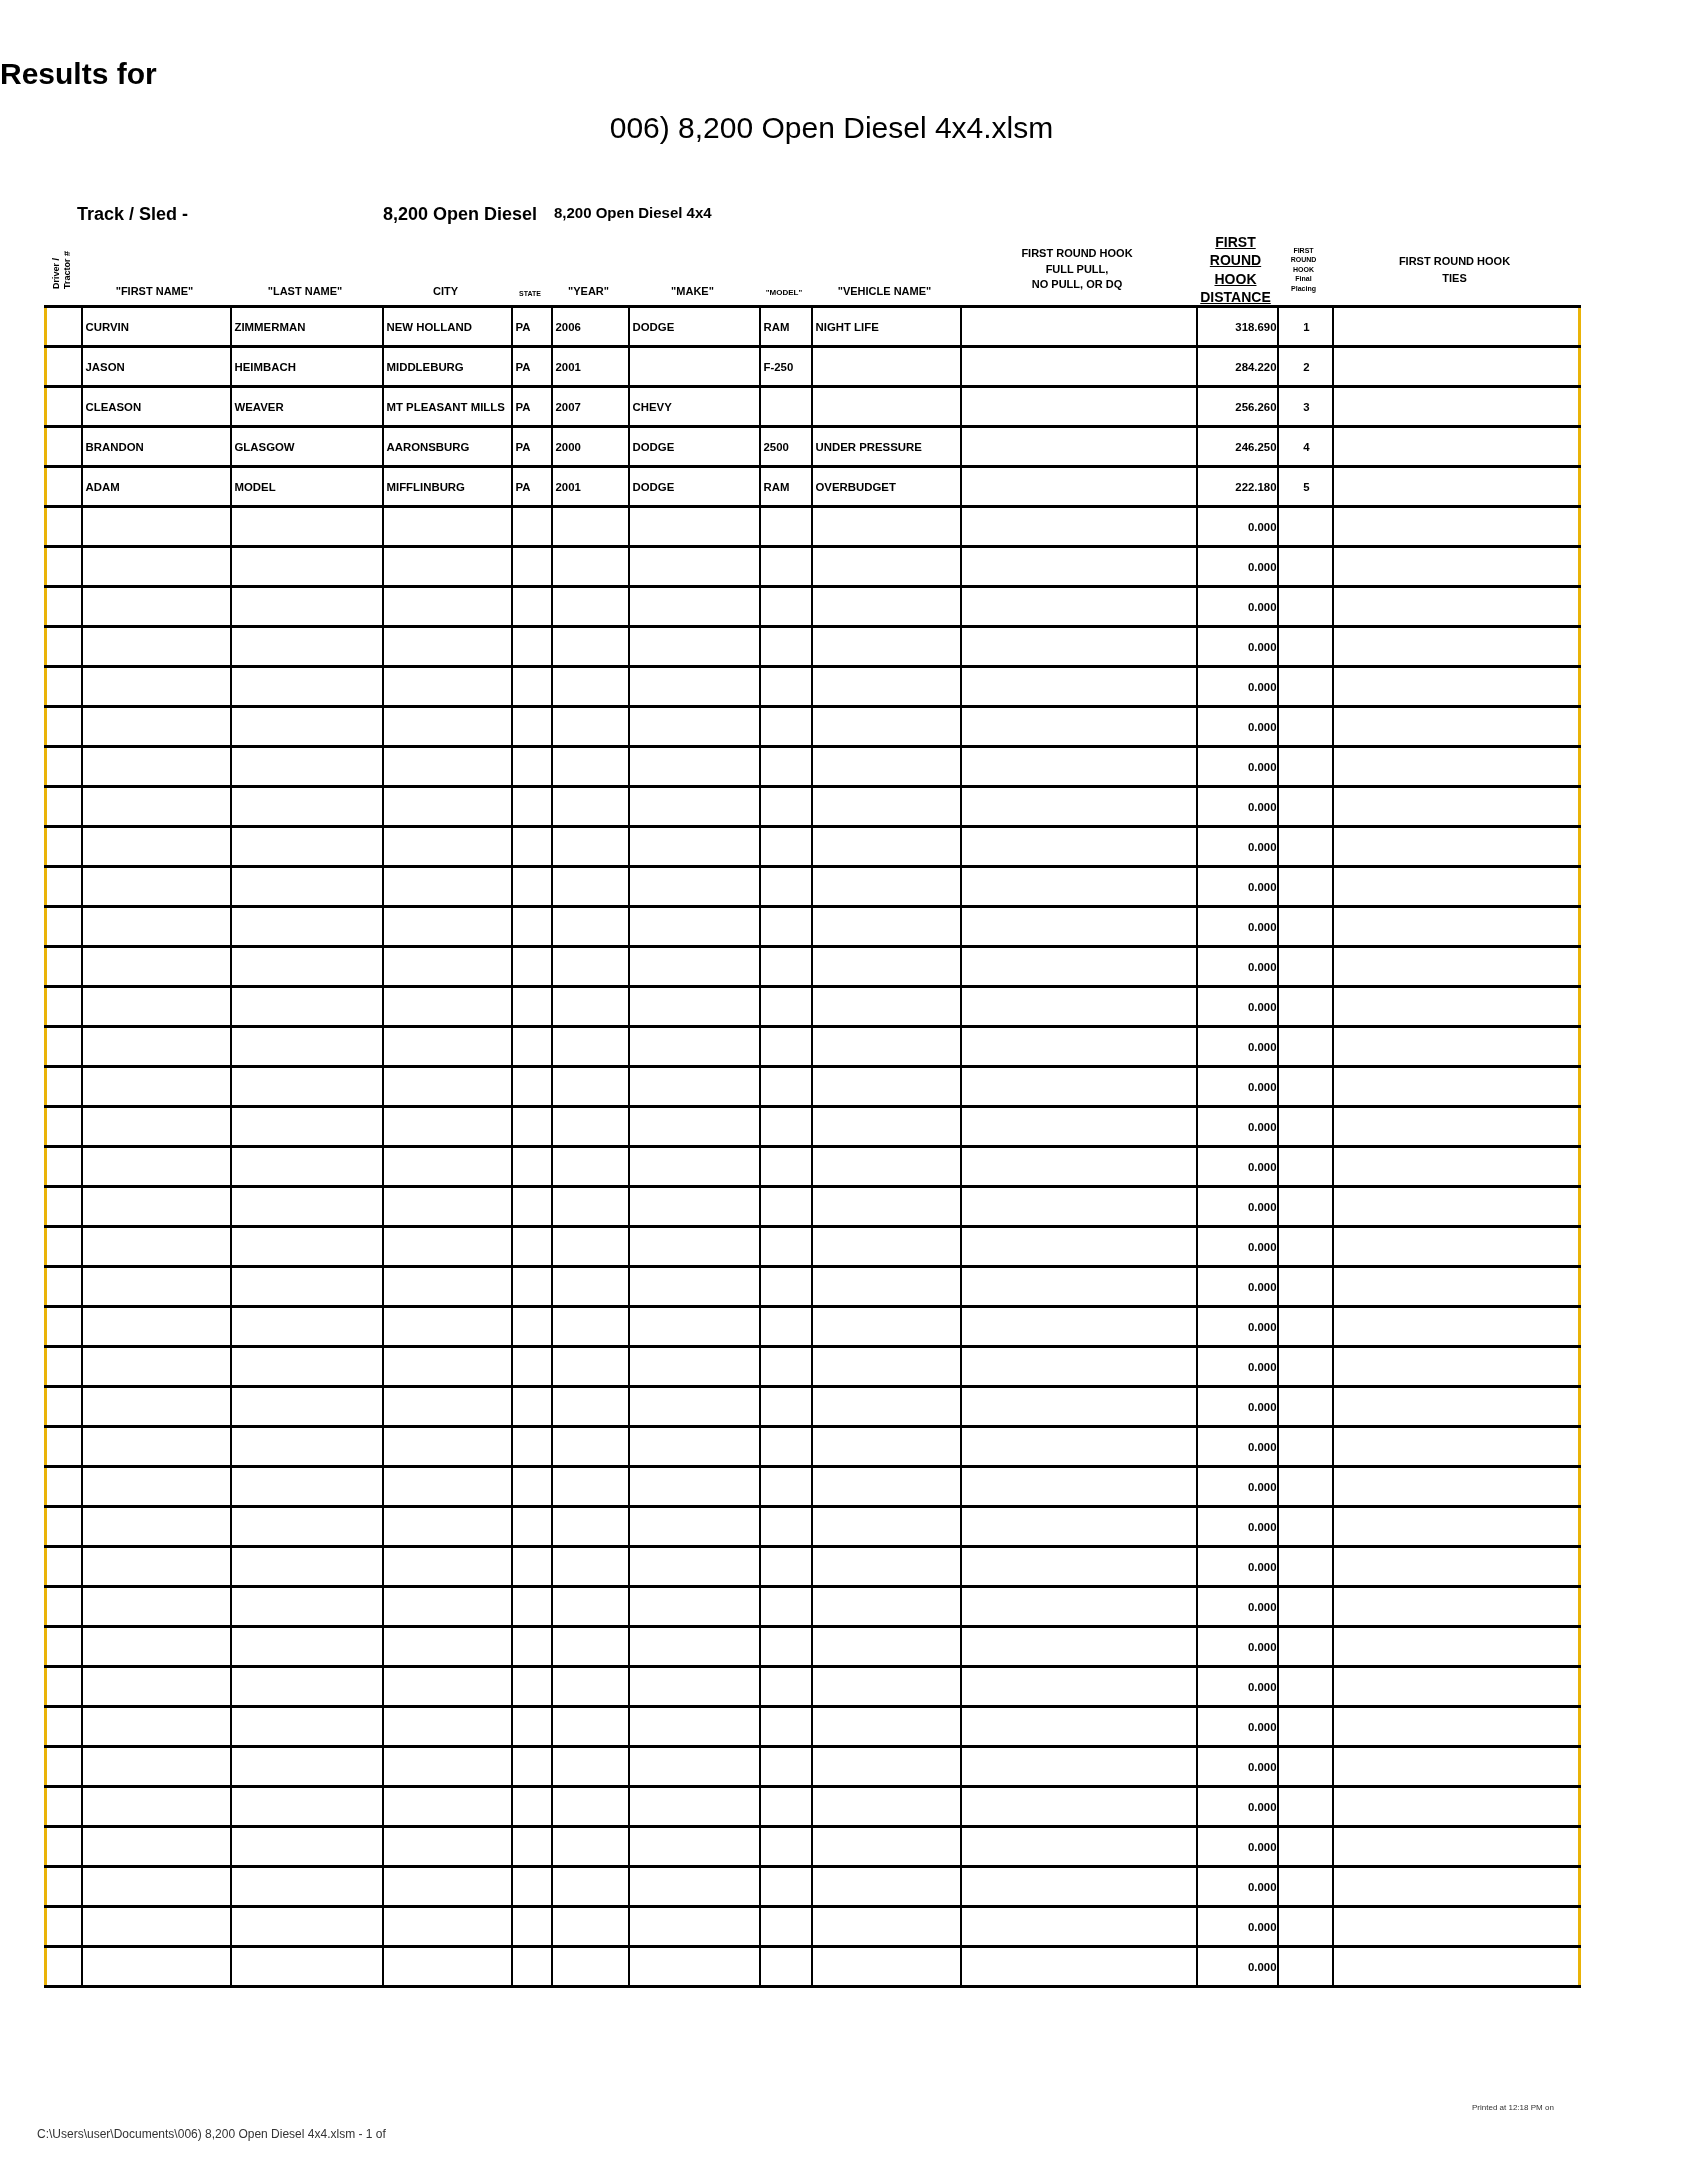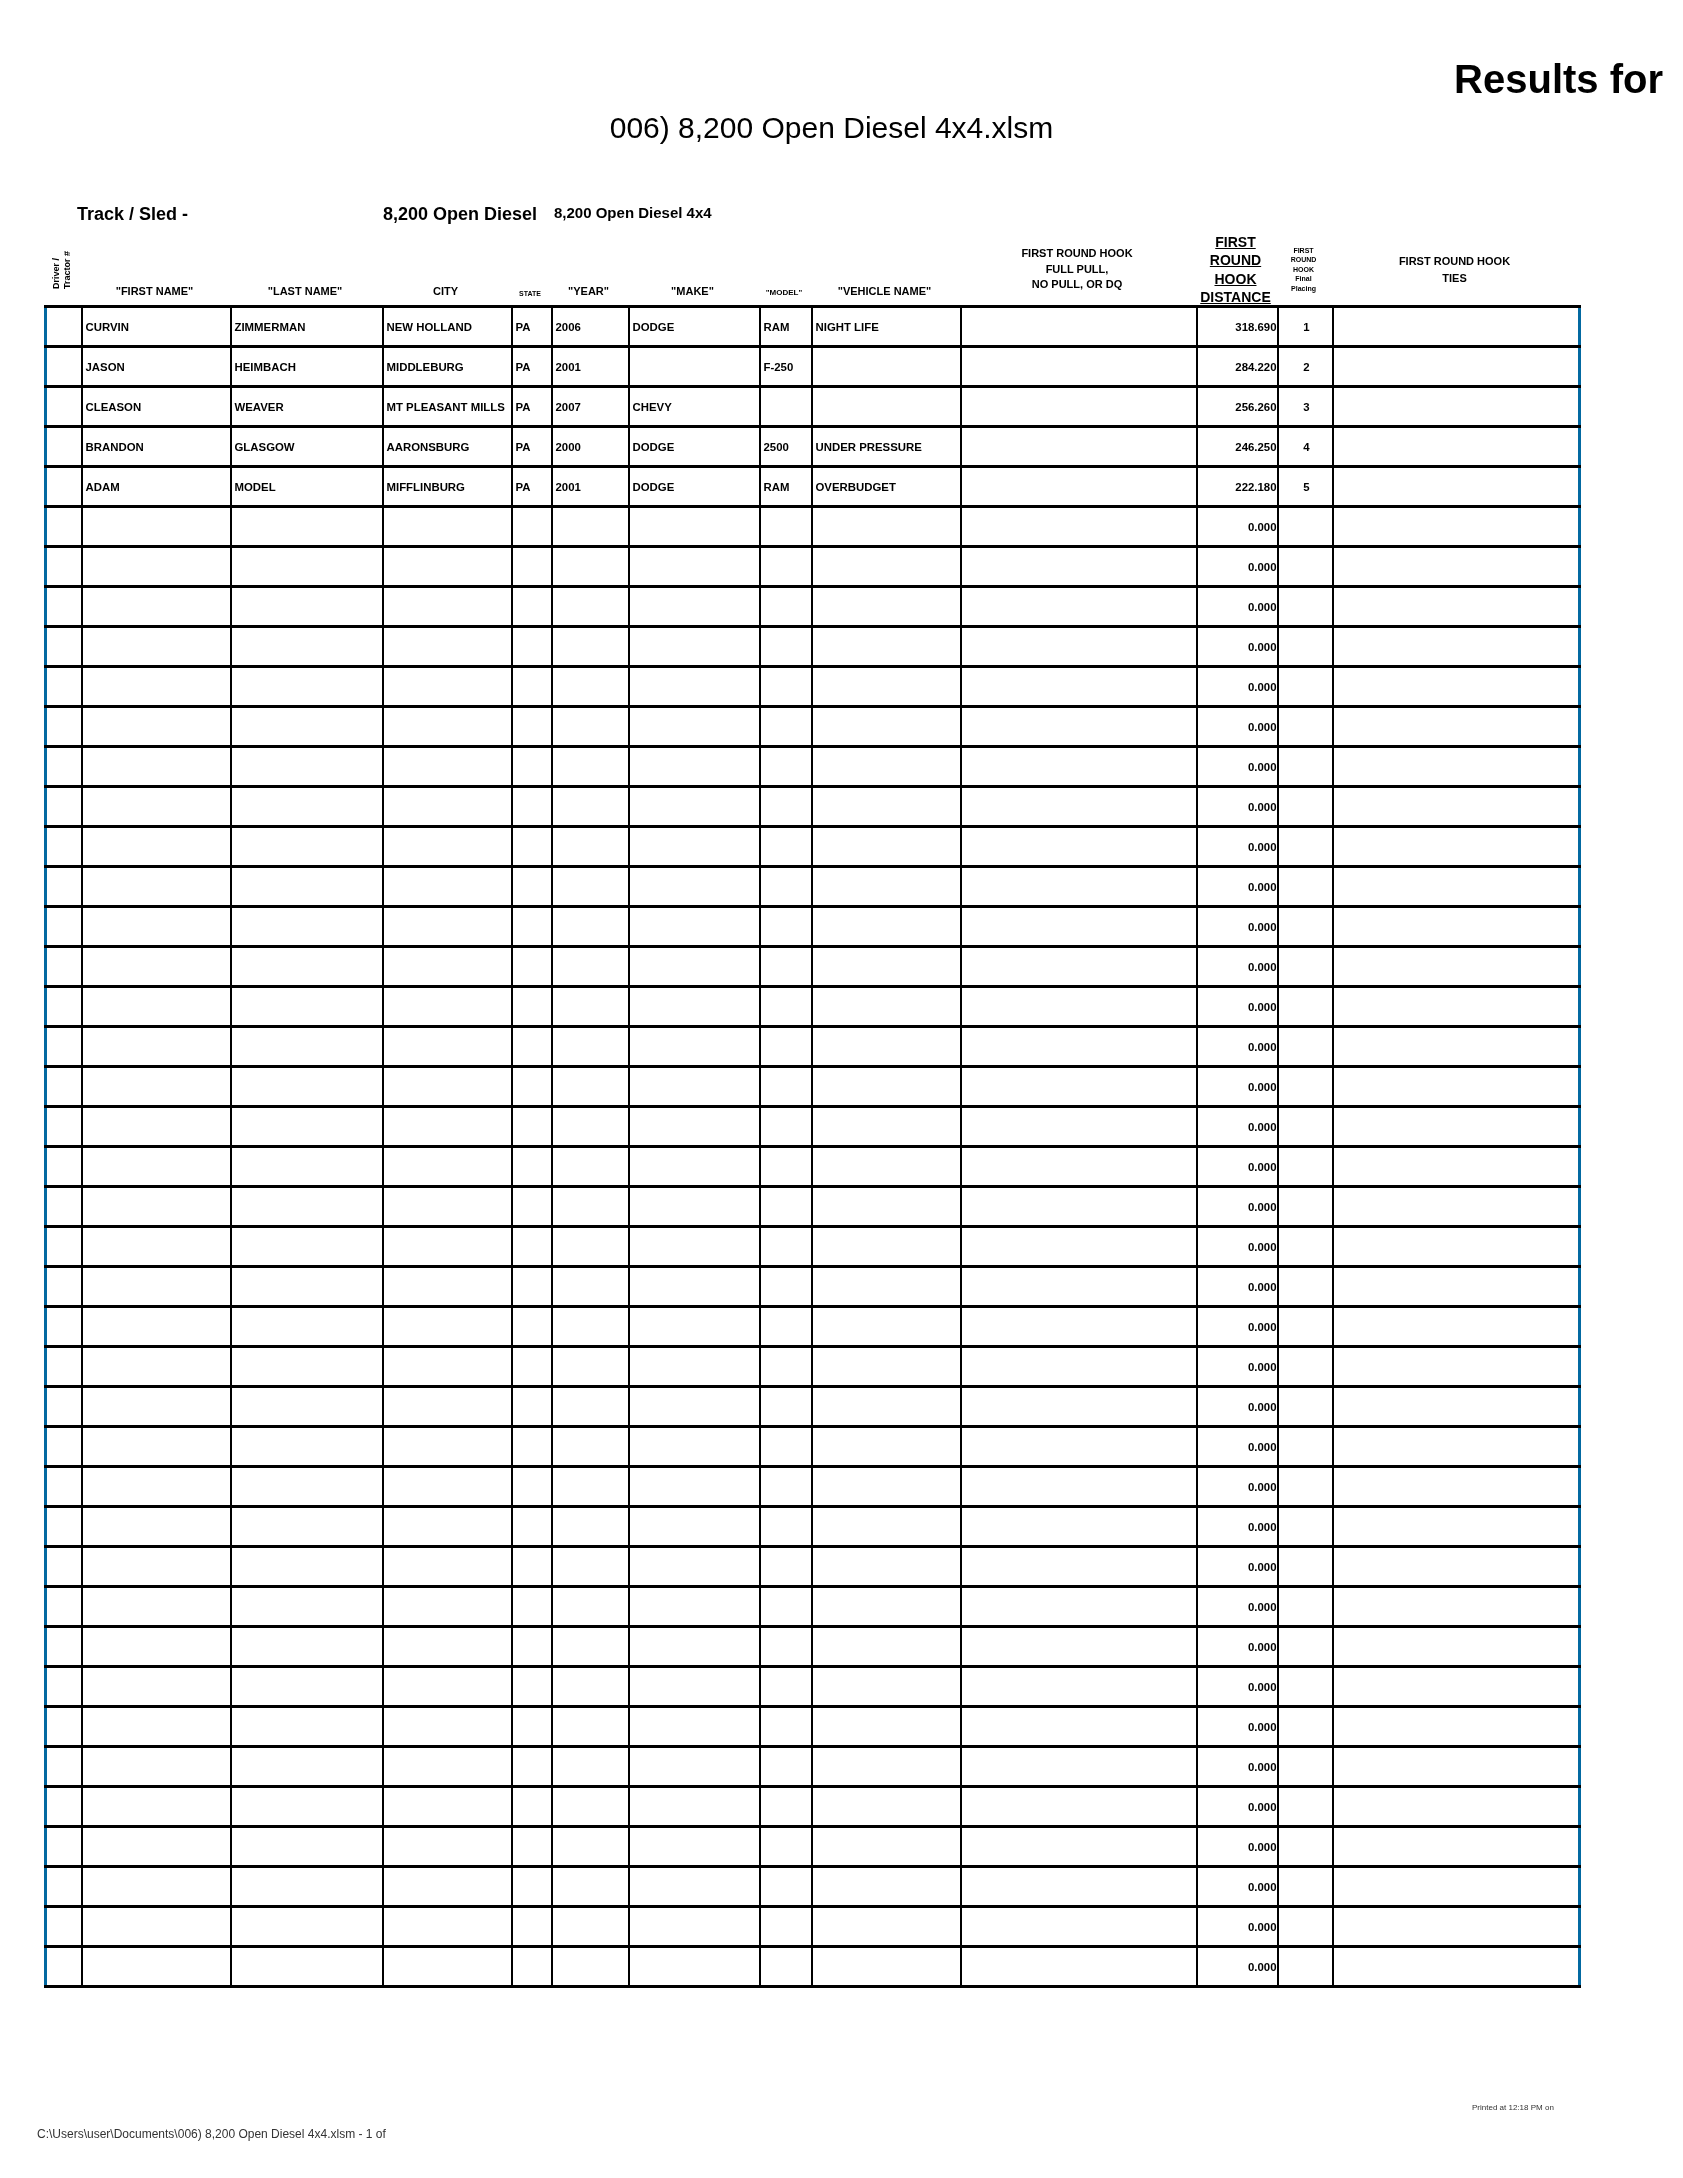--- a/index.html
+++ b/index.html
@@ -1,22 +1,22 @@
 <!DOCTYPE html>
 <html><head>
 <meta charset="utf-8">
 <style>
   html,body{margin:0;padding:0;}
   body{
     width:1683px;height:2178px;position:relative;background:#ffffff;
     font-family:"Liberation Sans",sans-serif;color:#000;
   }
   
-  .title-line1{position:absolute;top:57px;left:0;width:1663px;text-align:right;
-    font-size:40px;font-weight:700;}
+  .title-line1{position:absolute;top:57px;left:0;width:1663px;text-align:left;
+    font-size:30px;font-weight:700;}
   .title-line2{position:absolute;top:111px;left:0;width:1663px;text-align:center;
     font-size:30px;font-weight:400;}
   
   .ts-label{position:absolute;left:77px;top:204px;font-size:18px;font-weight:700;}
   .ts-val1{position:absolute;left:383px;top:204px;width:166px;overflow:hidden;
     white-space:nowrap;font-size:18px;font-weight:700;}
   .ts-val2{position:absolute;left:554px;top:204px;width:202px;overflow:hidden;
     white-space:nowrap;font-size:15px;font-weight:700;}
   
   .header-row{position:absolute;left:44px;top:234px;width:1534px;height:71px;
@@ -34,21 +34,21 @@
   .h-dist{align-self:center;font-size:14px;line-height:1.3;padding-bottom:0;text-decoration:underline;}
   .h-plc{align-self:center;font-size:7px;line-height:1.35;padding-bottom:0;}
   .h-ties{align-self:center;line-height:1.5;padding-bottom:0;}
   .driver-rot{position:absolute;left:50%;top:50%;
     transform:translate(-50%,-50%) rotate(-90deg);
     white-space:pre-line;font-size:9px;font-weight:700;line-height:1.25;
     text-align:left;width:max-content;}
   
   .grid-wrap{position:absolute;left:44px;top:305px;}
   table.grid{border-collapse:collapse;table-layout:fixed;width:1534px;
-    border:3px solid #0369a1;}
+    border:3px solid #eab308;}
   table.grid tr{height:40px;}
   table.grid td{
     border-left:2px solid #000;border-right:2px solid #000;
     border-top:3px solid #000;border-bottom:3px solid #000;
     font-weight:700;font-size:11.4px;padding:0 0 0 3px;
     overflow:hidden;white-space:nowrap;vertical-align:middle;}
   td.c-distance{text-align:right;padding:0 3px 0 0;}
   td.c-placing{text-align:center;padding:0;}
   
   .footer-left{position:absolute;left:37px;top:2103px;font-size:12px;color:#333;margin-top:24px;}

